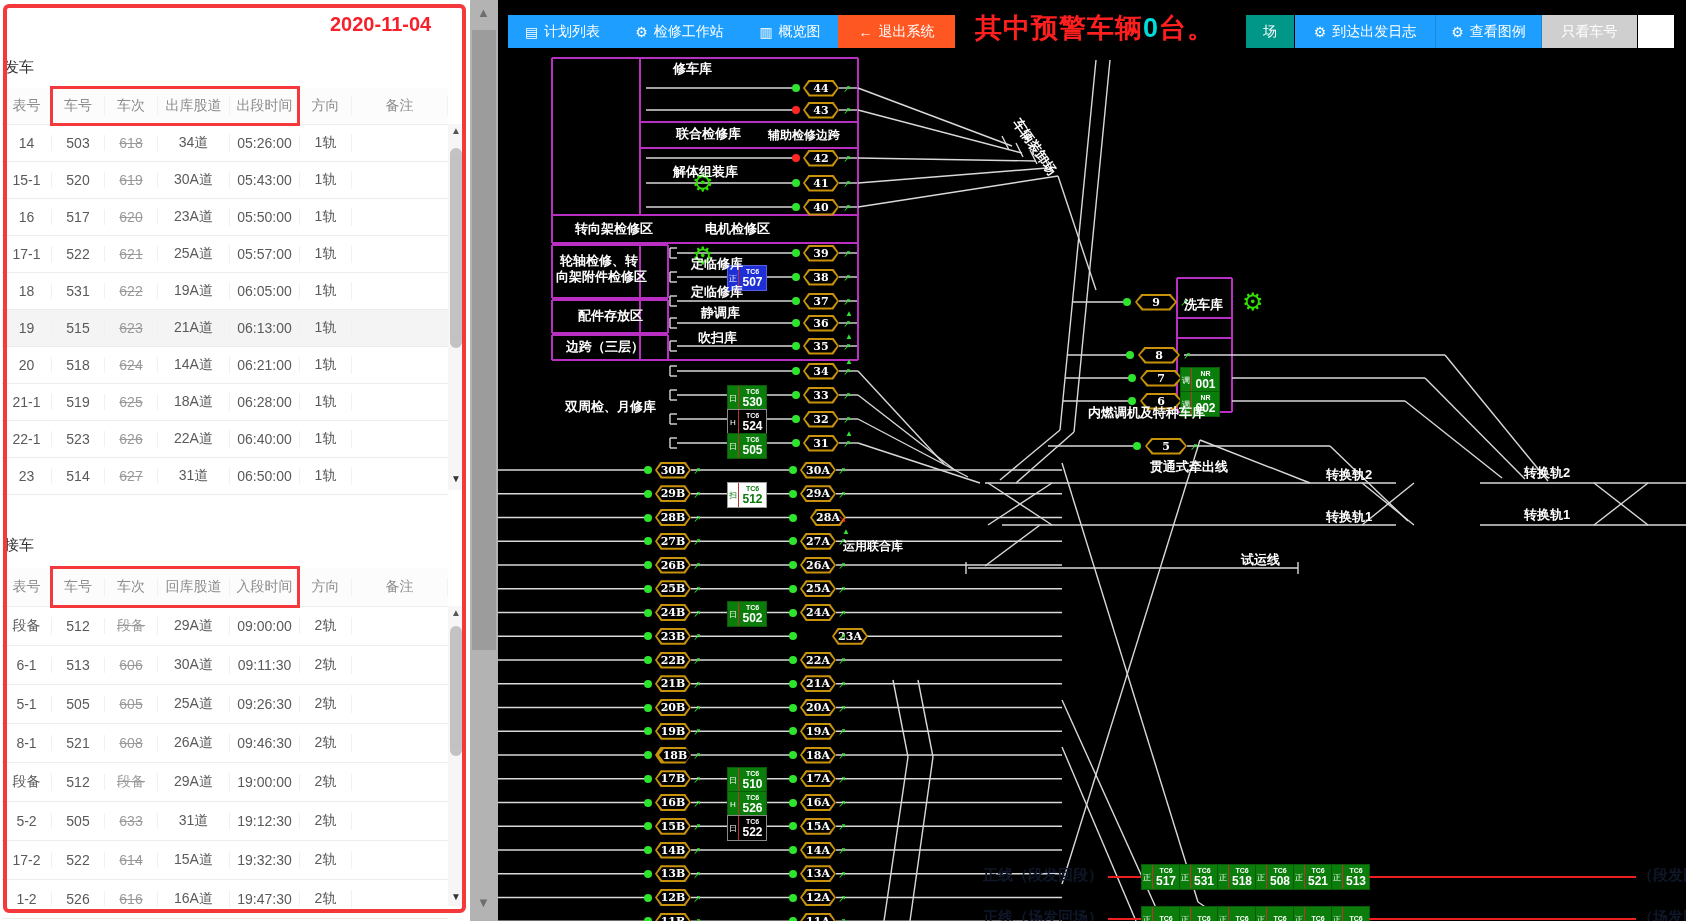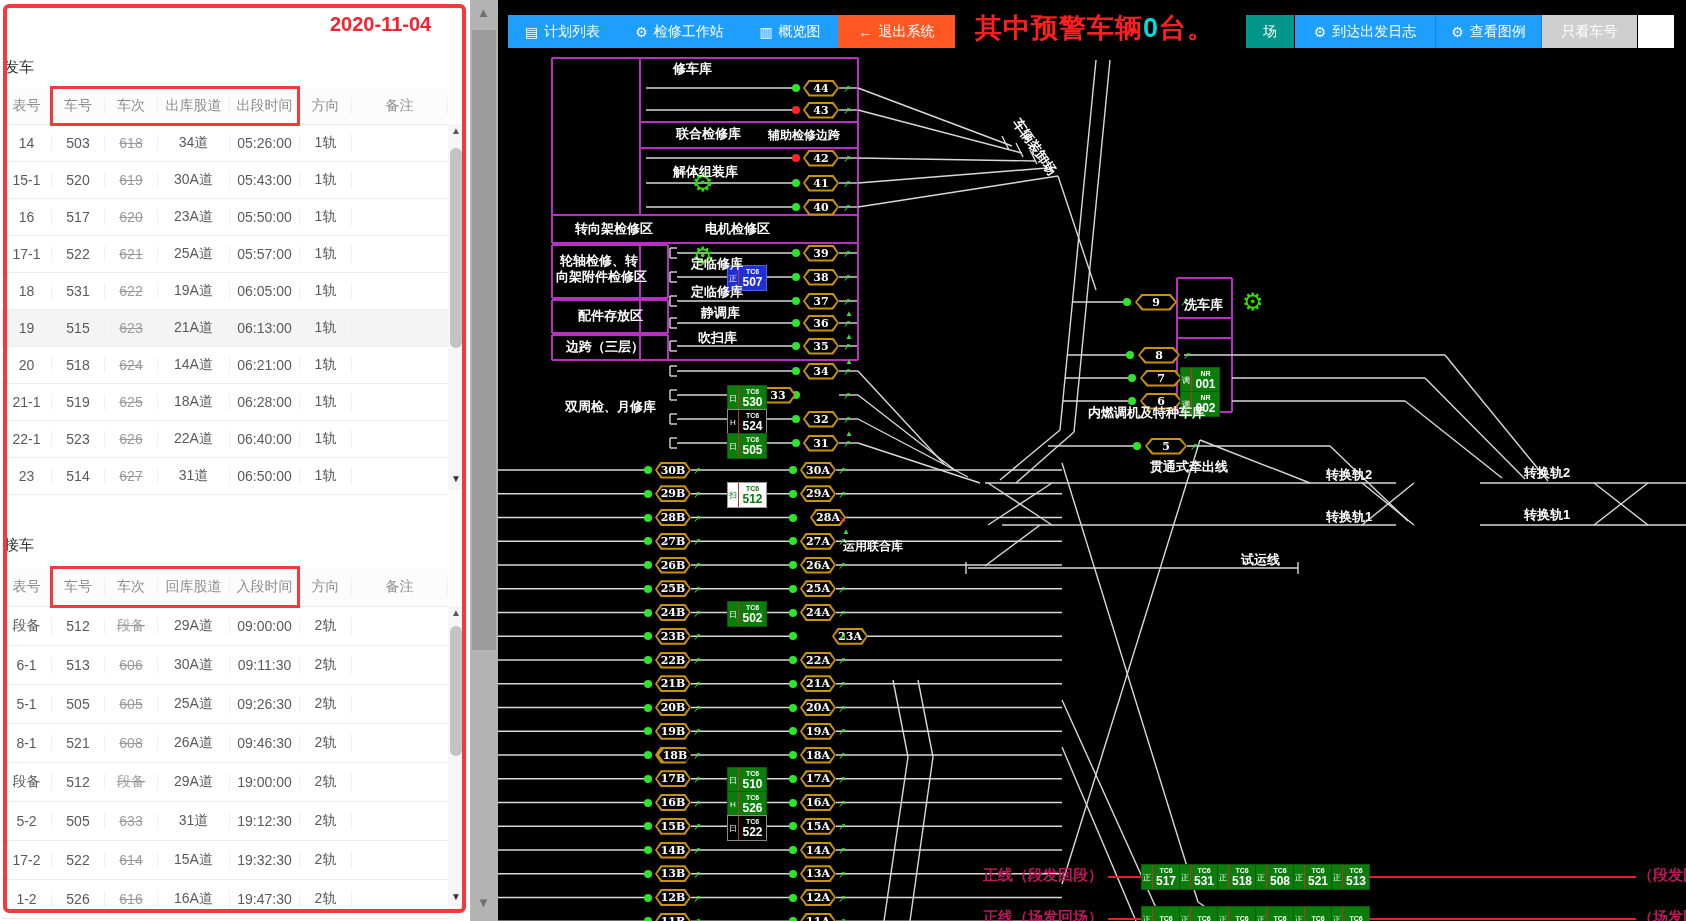--- a/index.html
+++ b/index.html
@@ -44,21 +44,21 @@
   .tbox{position:absolute;width:38px;height:24px;z-index:3;display:flex;font-family:"Liberation Sans",sans-serif;}
   .tbox .corner{width:10px;border-right:1px solid #c03030;display:flex;align-items:center;justify-content:center;font-size:8px;}
   .tbox .body{flex:1;display:flex;flex-direction:column;align-items:center;justify-content:center;}
   .tbox .tag{font-size:7px;line-height:8px;font-weight:bold;}
   .tbox .num{font-size:12px;line-height:13px;font-weight:bold;}
   .tb-green{background:#0b7d0b;color:#fff;border:1px solid #0a5a0a;}
   .tb-black{background:#000;color:#fff;border:1px solid #8a8a8a;}
   .tb-white{background:#fff;color:#0a7a0a;border:1px solid #999;}
   .tb-blue{background:#1f2fd6;color:#fff;border:1px solid #5560e0;}
   .redline{position:absolute;height:2px;background:#f01f1f;z-index:3;}
-  .redtext{position:absolute;color:#be185d;font-weight:bold;font-size:15px;white-space:nowrap;z-index:3;}
+  .redtext{position:absolute;color:#0f172a;font-weight:bold;font-size:15px;white-space:nowrap;z-index:3;}
   
   #toolbar{position:absolute;left:0;top:0;width:1686px;height:60px;z-index:6;pointer-events:none;}
   .btn{position:absolute;top:15px;height:33px;display:flex;align-items:center;justify-content:center;gap:6px;
        color:#fff;font-size:14px;cursor:pointer;pointer-events:auto;}
   .btn .bicon{font-size:14px;line-height:14px;}
   #warning-text{position:absolute;left:975px;top:10px;font-size:27px;font-weight:bold;color:#ff1f1f;letter-spacing:1px;z-index:6;white-space:nowrap;}
   #warning-text .cnt{color:#00dcdc;}
 </style>
 </head>
 <body>
@@ -626,21 +626,21 @@
       </div>
       <div class="sig" style="left: 843px; top: 342px;">↗</div>
       <div class="upmark" style="left: 845px; top: 333px;">▲</div>
       <div class="dot" style="left: 792px; top: 367px; background: rgb(46, 229, 46);"></div>
       <div class="badge" style="left: 803px; top: 362.5px; width: 36px;">
         <span>34</span>
       </div>
       <div class="sig" style="left: 843px; top: 367px;">↗</div>
       <div class="upmark" style="left: 845px; top: 358px;">▲</div>
       <div class="dot" style="left: 792px; top: 391px; background: rgb(46, 229, 46);"></div>
-      <div class="badge" style="left: 760px; top: 386.5px; width: 36px; text-align: right;">
+      <div class="badge" style="left: 803px; top: 386.5px; width: 36px; text-align: right;">
         <span>33</span>
       </div>
       <div class="sig" style="left: 843px; top: 391px;">↗</div>
       <div class="dot" style="left: 792px; top: 415px; background: rgb(46, 229, 46);"></div>
       <div class="badge" style="left: 803px; top: 410.5px; width: 36px;">
         <span>32</span>
       </div>
       <div class="sig" style="left: 843px; top: 415px;">↗</div>
       <div class="dot" style="left: 792px; top: 439px; background: rgb(46, 229, 46);"></div>
       <div class="badge" style="left: 803px; top: 434.5px; width: 36px;">

